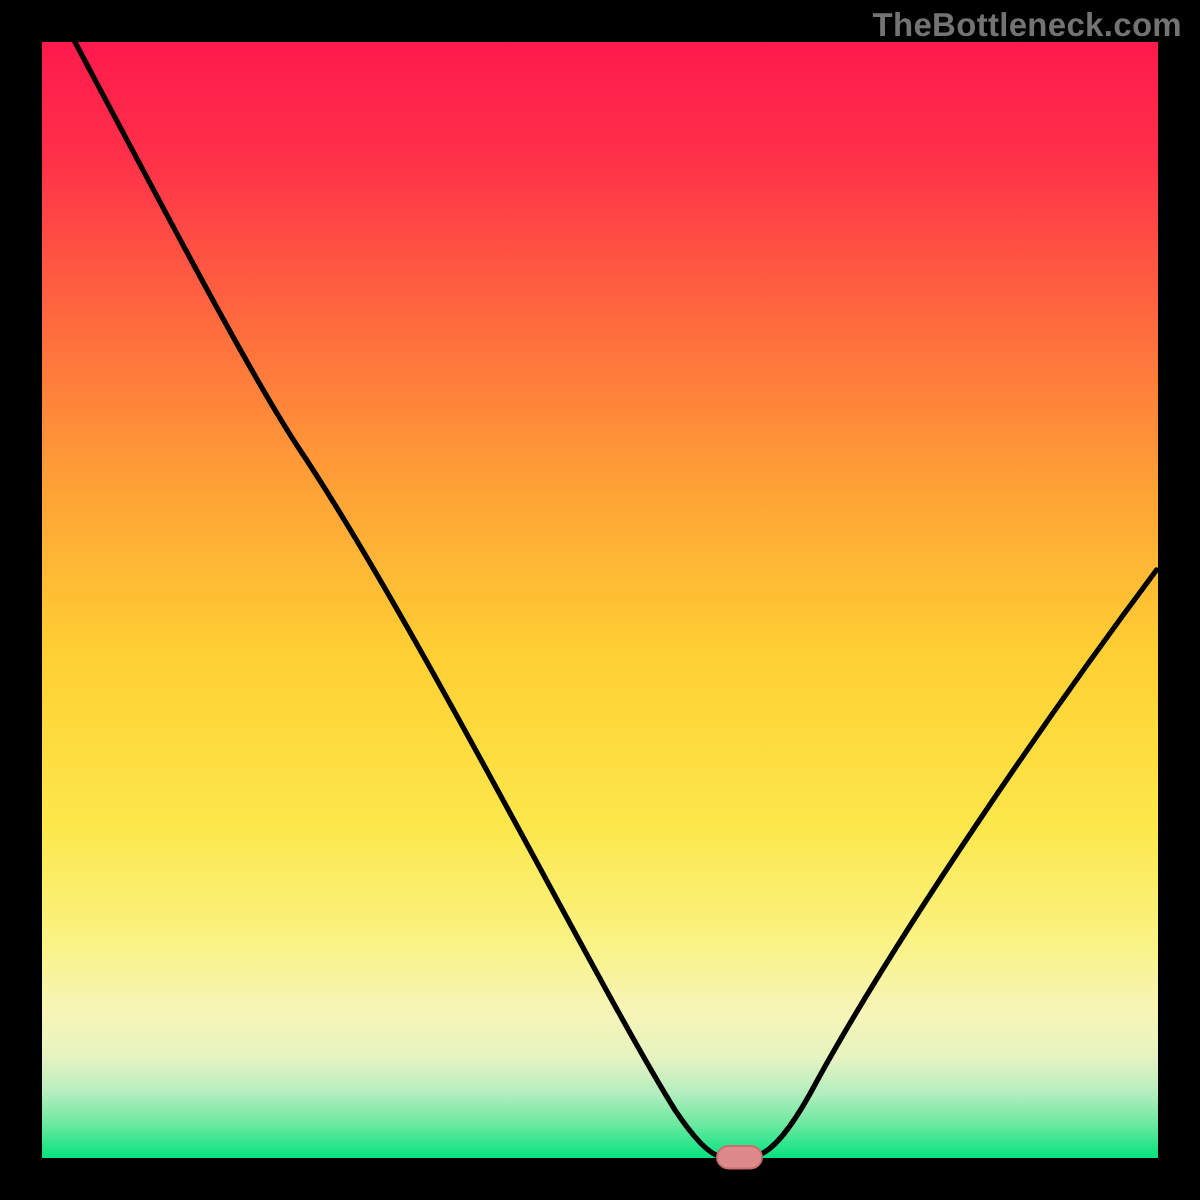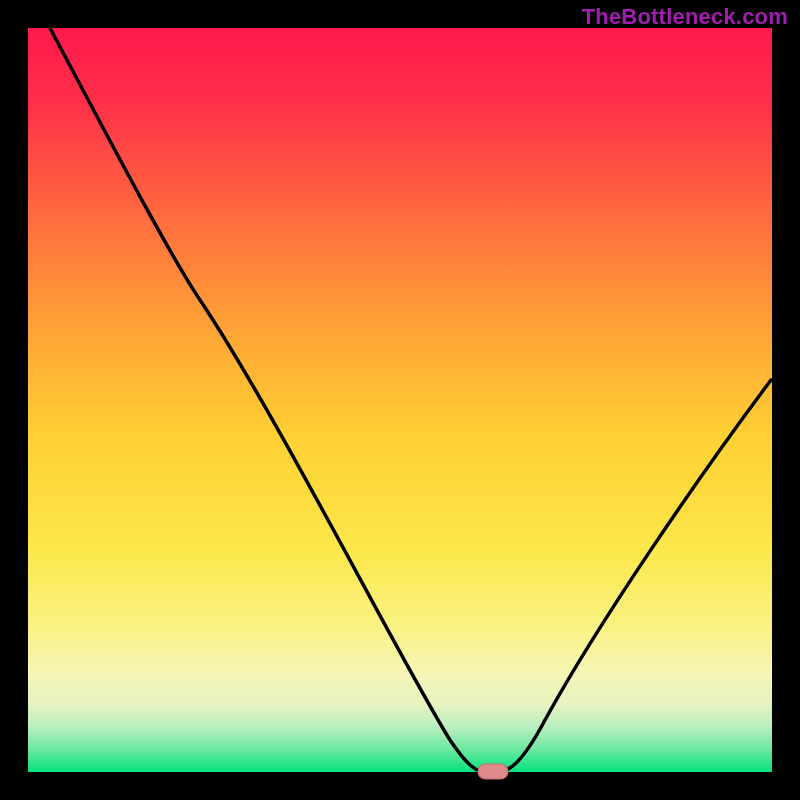--- a/index.html
+++ b/index.html
@@ -15,21 +15,21 @@
     height: 800px;
     position: relative;
   }
   .watermark {
     position: absolute;
     top: 4px;
     right: 12px;
     font-family: Arial, Helvetica, sans-serif;
     font-size: 22px;
     font-weight: 600;
-    color: #a21caf;
+    color: #737373;
     z-index: 5;
     letter-spacing: 0.2px;
   }
   svg {
     display: block;
   }
 </style>
 </head>
 <body>
 

